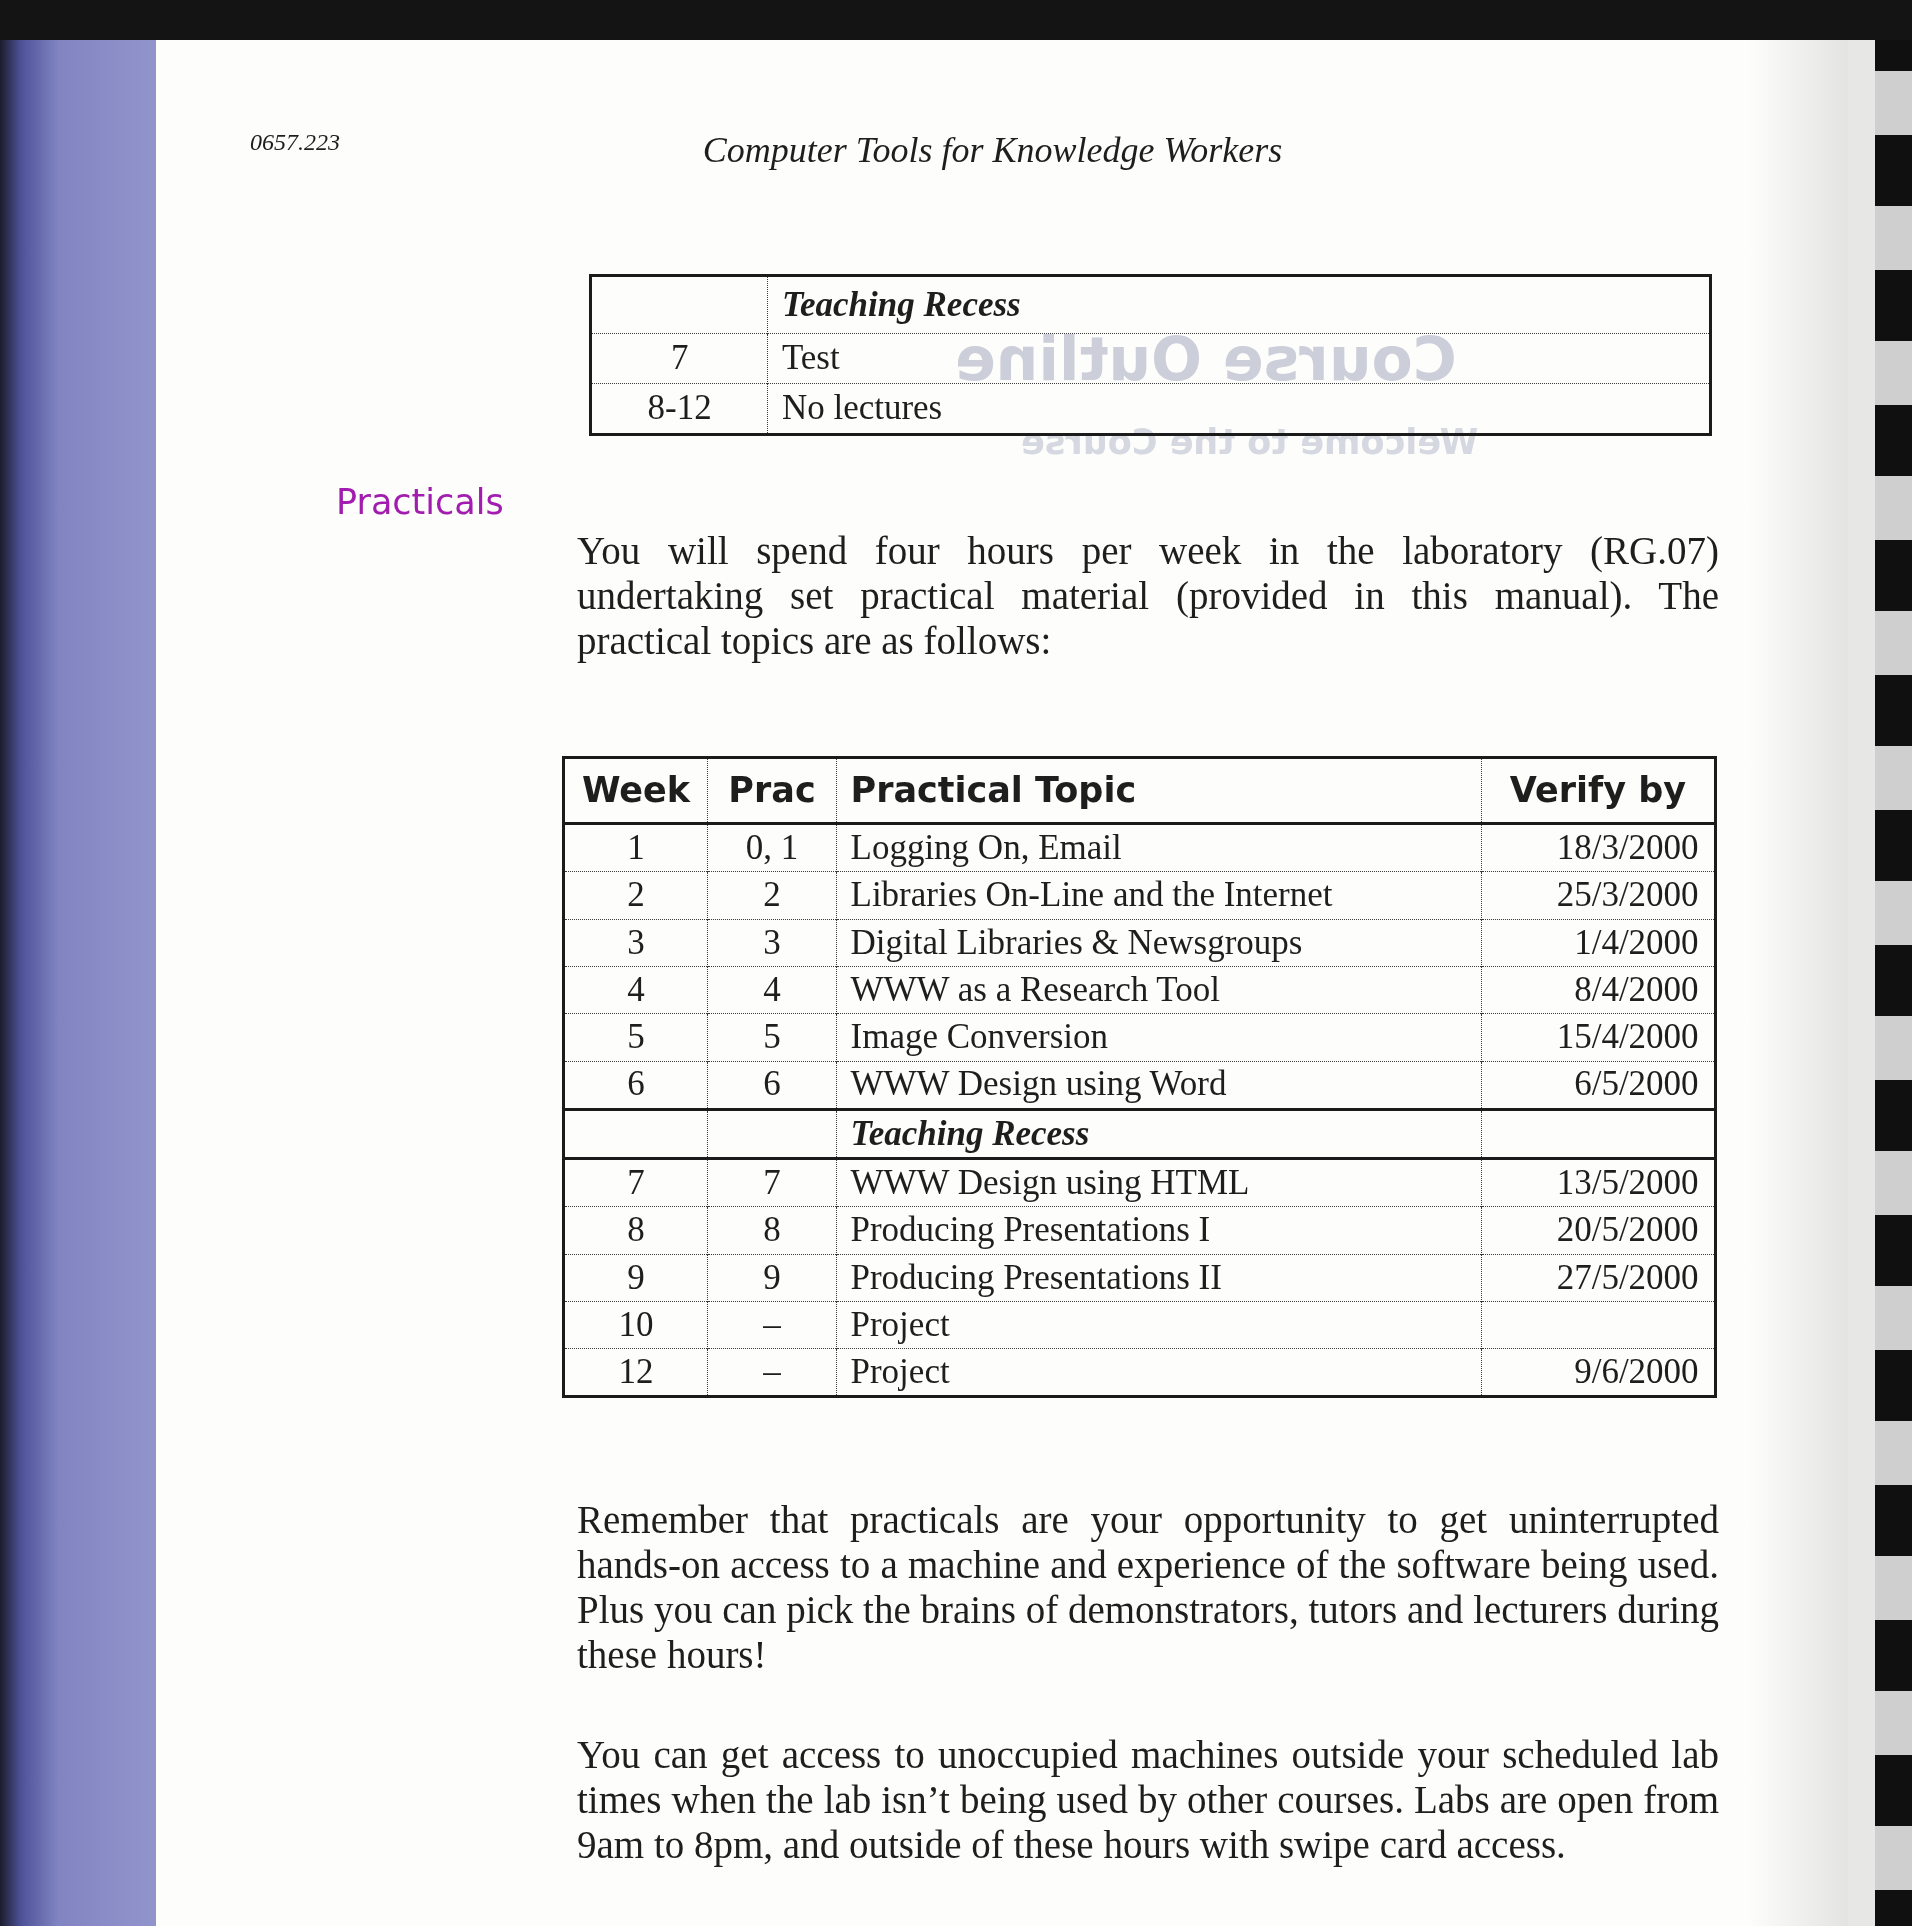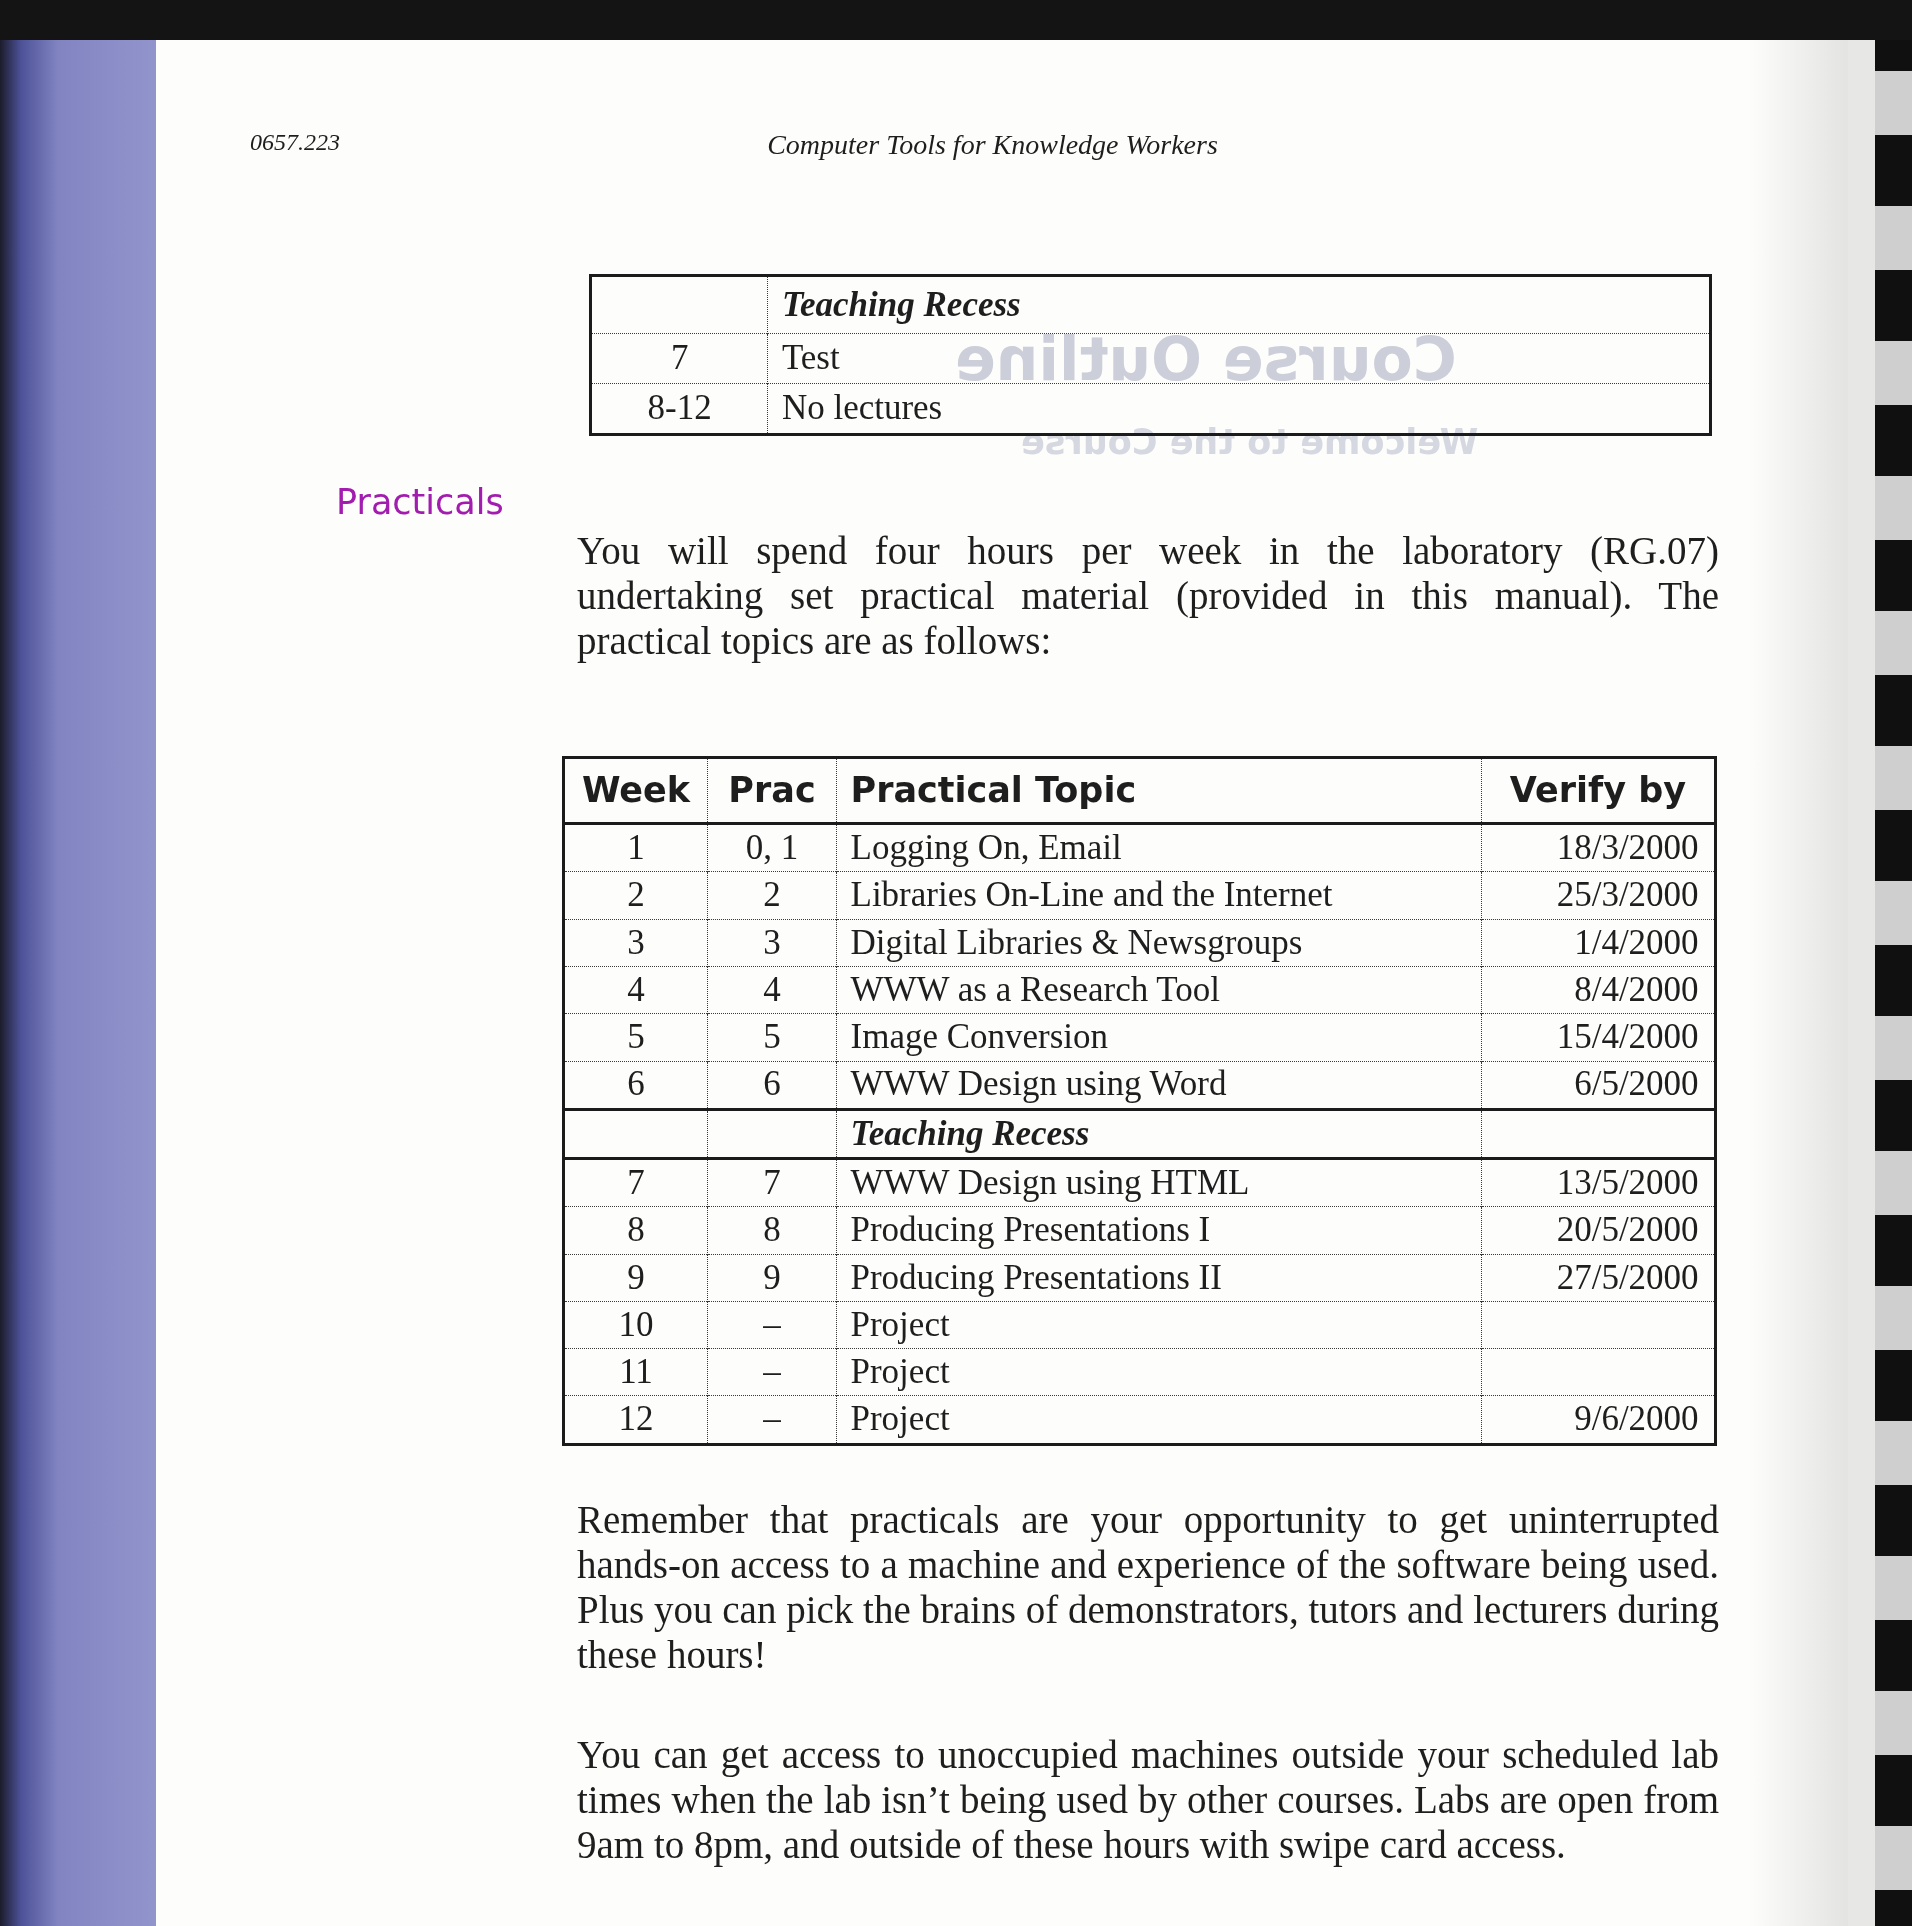--- a/index.html
+++ b/index.html
@@ -27,21 +27,21 @@
     position:absolute;top:0;right:64px;width:100px;height:100%;z-index:3;
     background:linear-gradient(to right,rgba(0,0,0,0),rgba(0,0,0,0.10));
   }
   
   .ghost{position:absolute;z-index:1;transform:scaleX(-1);
     font-family:"DejaVu Sans",sans-serif;font-weight:bold;}
   .ghost-title{left:955px;top:324px;font-size:60px;color:#ccced9;}
   .ghost-subtitle{left:1021px;top:422px;font-size:35px;color:#d6d8e1;}
   
   .course-code{left:250px;top:129px;font-style:italic;font-size:24px;}
-  .header-title{left:559px;top:129px;width:867px;text-align:center;font-style:italic;font-size:28px;}
+  .header-title{left:559px;top:129px;width:867px;text-align:center;font-style:italic;font-size:36px;}
   
   .section-heading{font-family:"DejaVu Sans",sans-serif;font-weight:normal;color:#a21caf;}
   .practicals-heading{left:336px;top:482px;font-size:35px;}
   
   .para{left:577px;width:1142px;text-align:justify;font-size:39px;line-height:45px;margin:0;}
   .para-practicals{top:528px;}
   .para-remember{top:1497px;}
   .para-access{top:1732px;}
   
   table{border-collapse:collapse;table-layout:fixed;}
@@ -185,26 +185,20 @@
           <td class="topic">Producing Presentations II</td>
           <td class="verify">27/5/2000</td>
         </tr>
         <tr>
           <td class="week">10</td>
           <td class="prac">–</td>
           <td class="topic">Project</td>
           <td class="verify"></td>
         </tr>
         <tr>
-          <td class="week">11</td>
-          <td class="prac">–</td>
-          <td class="topic">Project</td>
-          <td class="verify"></td>
-        </tr>
-        <tr>
           <td class="week">12</td>
           <td class="prac">–</td>
           <td class="topic">Project</td>
           <td class="verify">9/6/2000</td>
         </tr>
       </tbody>
     </table>
   </div>
 
   <p class="abs para para-remember">Remember that practicals are your opportunity to get uninterrupted hands-on access to a machine and experience of the software being used.  Plus you can pick the brains of demonstrators, tutors and lecturers during these hours!</p>

